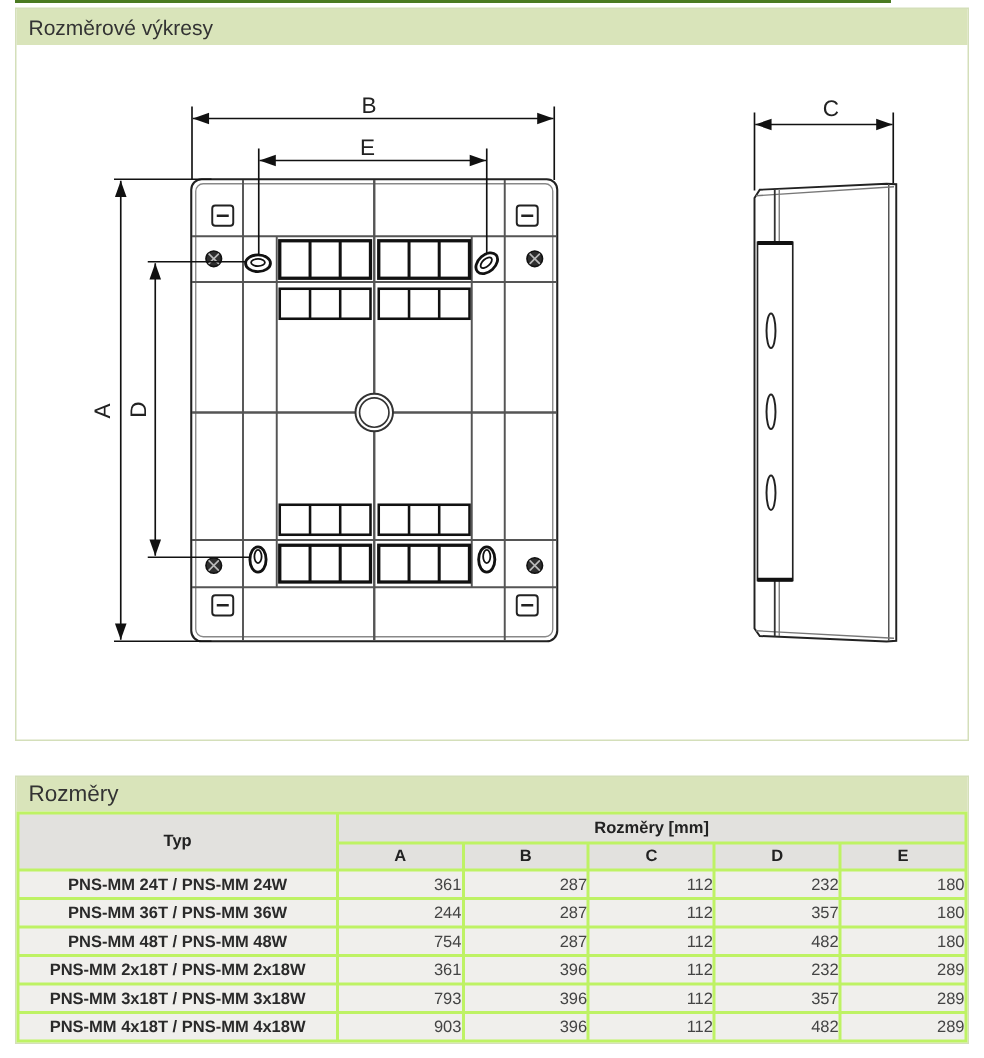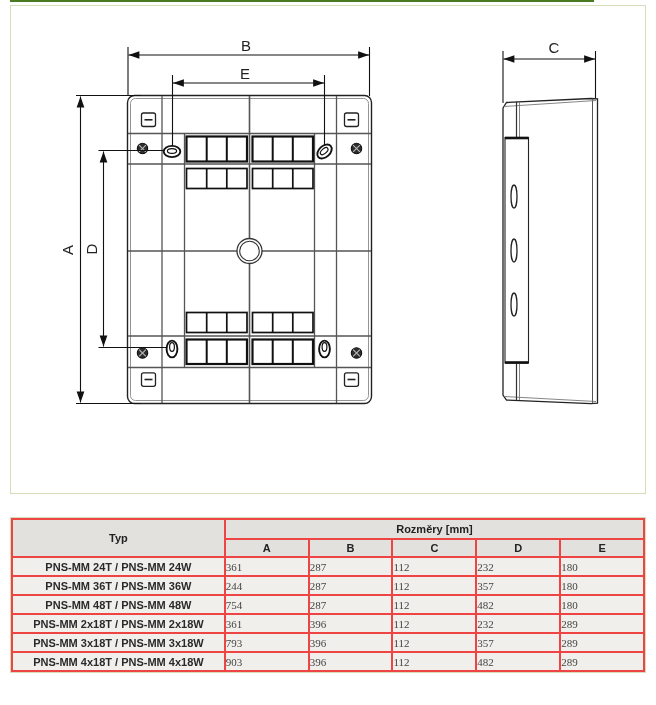--- a/index.html
+++ b/index.html
@@ -12,35 +12,36 @@
   .panel { position:absolute; left:10px; width:636px; border:1px solid #d4dfba; box-sizing:border-box; background:#fff; }
   .panel-head { background:#d9e4ba; color:#333; padding-left:8px; }
   #drawPanel { top:5px; height:489px; }
   #drawPanel .panel-head { height:24px; line-height:24px; font-size:14px; }
   .drawing-area { position:relative; width:634px; height:463px; }
   .drawing-area svg { position:absolute; left:0; top:0; }
   svg text { font-family:"Liberation Sans", sans-serif; font-size:15px; fill:#222; }
 
   #tablePanel { top:517px; }
   #tablePanel .panel-head { height:23px; line-height:23px; font-size:15px; }
-  table.dims { width:100%; border-collapse:separate; border-spacing:2px; background:#ef4444; }
+  table.dims { width:100%; border-collapse:separate; border-spacing:2px; background:#bef264; }
   table.dims th, table.dims td { font-size:11px; padding:0; }
   table.dims th { background:#e2e1de; color:#222; font-weight:bold; text-align:center; }
   th.h1 { height:18px; }
   th.h2 { height:16px; }
   td { background:#f0efec; height:17px; }
   td.typ { text-align:center; padding-left:8px; font-weight:bold; color:#2a2a2a; width:34%; }
-  td.val { text-align:left; color:#444; width:13.2%;font-family:Liberation Serif, serif; }
+  td.val { text-align:right; color:#444; width:13.2%; }
 </style>
 </head>
 <body>
 
 <div class="topline"></div>
 
 <div class="panel" id="drawPanel">
+  <div class="panel-head">Rozměrové výkresy</div>
   <div class="drawing-area">
     <svg width="634" height="463" viewBox="11 30 634 463">
       <defs>
         <marker id="arw" viewBox="0 0 10 8" refX="9.5" refY="4" markerWidth="11" markerHeight="8.8" orient="auto-start-reverse">
           <path d="M0.5,0.8 L9.5,4 L0.5,7.2 z" fill="#111"></path>
         </marker>
       </defs>
 
       <g>
 
@@ -182,20 +183,21 @@
       <text x="246" y="75" text-anchor="middle">B</text>
       <text x="245" y="103" text-anchor="middle">E</text>
       <text x="554" y="77" text-anchor="middle">C</text>
       <text transform="translate(73 274) rotate(-90)" text-anchor="middle">A</text>
       <text transform="translate(97 273) rotate(-90)" text-anchor="middle">D</text>
     </svg>
   </div>
 </div>
 
 <div class="panel" id="tablePanel">
+  <div class="panel-head">Rozměry</div>
   <table class="dims">
     <tbody>
         <tr>
       <th class="h1" rowspan="2">Typ</th>
       <th class="h1" colspan="5">Rozměry [mm]</th>
     </tr>
     <tr>
       <th class="h2">A</th>
       <th class="h2">B</th>
       <th class="h2">C</th>

